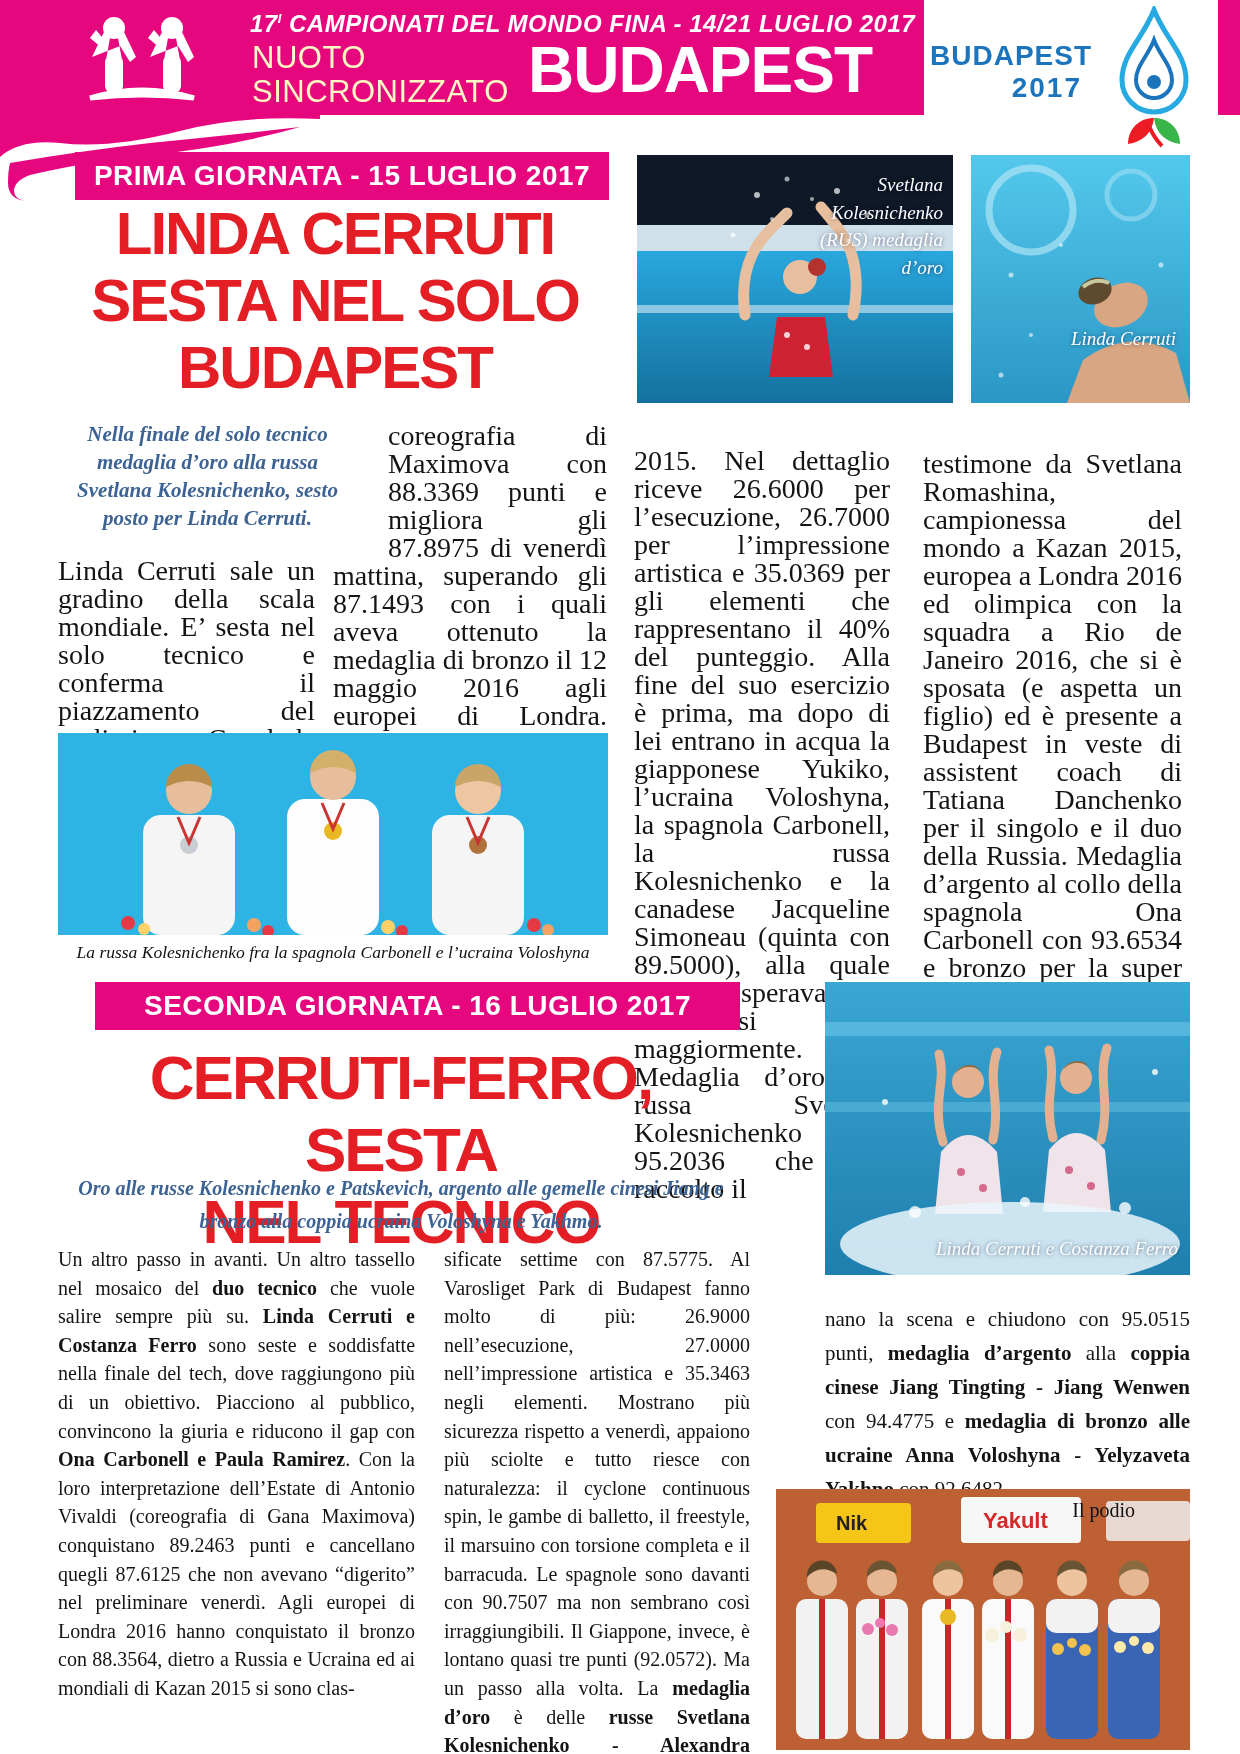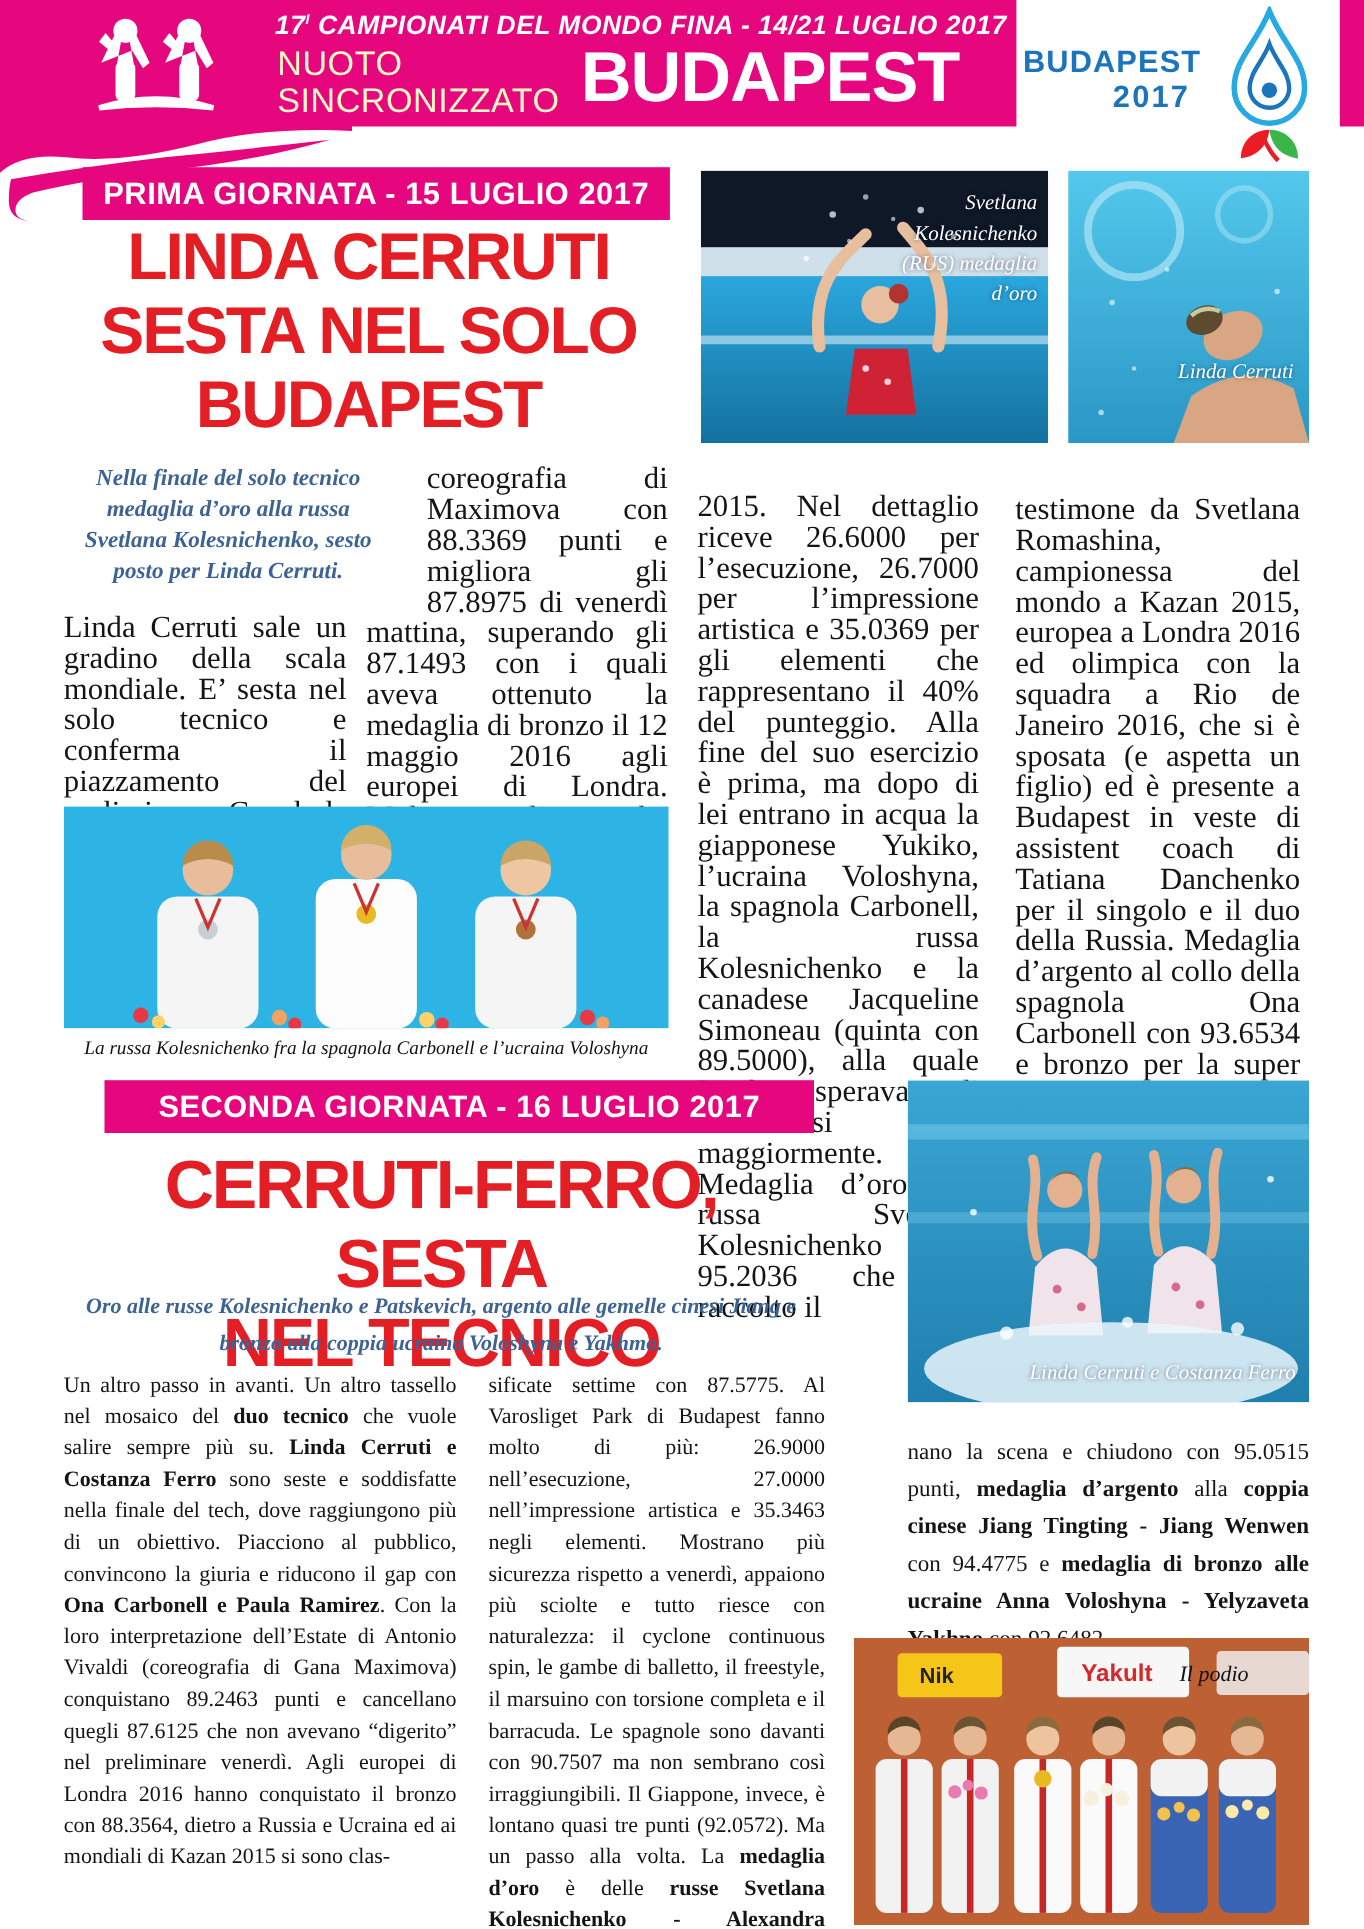--- a/index.html
+++ b/index.html
@@ -330,17 +330,17 @@
           <rect x="6" y="110" width="52" height="140" rx="10" fill="#3a65b5"></rect>
             <rect x="6" y="110" width="52" height="34" rx="10" fill="#f2f2f2"></rect>
           <g fill="#fde9a8">
               <circle cx="18" cy="158" r="6"></circle>
               <circle cx="32" cy="152" r="5"></circle>
               <circle cx="46" cy="159" r="6"></circle>
             </g>
         </g>
       </g>
     </svg>
-    <div class="abs" style="right:55px;top:22px;font-style:italic;font-size:20px;color:#111;text-align:right;">Il podio</div>
+    <div class="abs" style="right:55px;top:10px;font-size:20px;color:#111;text-align:right;">Il podio</div>
   </div>
 
 
 </div>
 
 </body></html>

